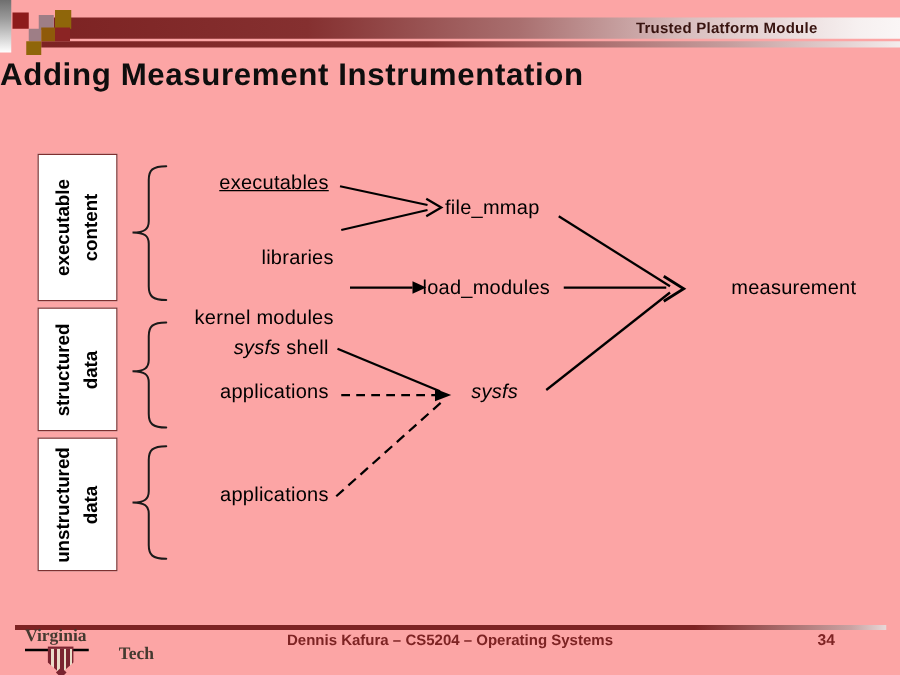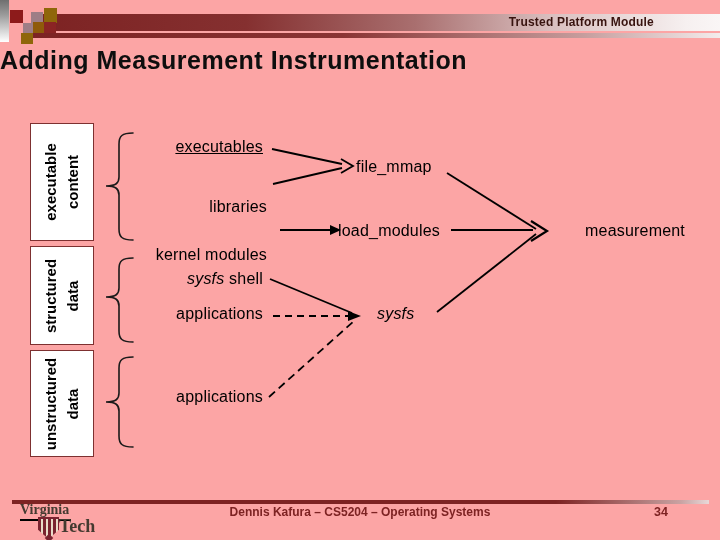--- a/index.html
+++ b/index.html
@@ -30,21 +30,21 @@
   .overlay{position:absolute;left:0;top:0;pointer-events:none;}
   
   .foot-bar{position:absolute;left:12px;top:500px;width:697px;height:4px;
     background:linear-gradient(to right,#7d2323 0%,#7d2323 78%,#c9a3a3 96%,#e8d8d8 100%);}
   .credit{position:absolute;left:0;top:505px;width:100%;text-align:center;
     font-size:12px;font-weight:bold;color:#7d2323;}
   .pagenum{position:absolute;top:505px;right:52px;font-size:12.5px;font-weight:bold;color:#7d2323;}
   .logo-virginia{position:absolute;left:20px;top:502px;font-family:"Liberation Serif","DejaVu Serif",serif;
     font-size:14px;font-weight:600;color:#443a30;border-bottom:2px solid #000000;padding:0 2px 1px 0;}
   .logo-tech{position:absolute;left:59px;top:516px;font-family:"Liberation Serif","DejaVu Serif",serif;
-    font-size:18px;font-weight:600;color:#443a30;}
+    font-size:14px;font-weight:600;color:#443a30;padding-left:36px;}
   .shield{position:absolute;left:38px;top:517px;width:21px;height:20px;
     background:repeating-linear-gradient(90deg,#7a2430 0 3px,#e9dcc8 3px 5px);
     border-top:2px solid #7a2430;
     clip-path:polygon(0 0,100% 0,100% 58%,50% 100%,0 58%);}
   .shield-tip{position:absolute;left:46px;top:535px;width:6px;height:6px;background:#7a2430;transform:rotate(45deg);}
 </style>
 </head>
 <body>
 
 <div class="slide">

